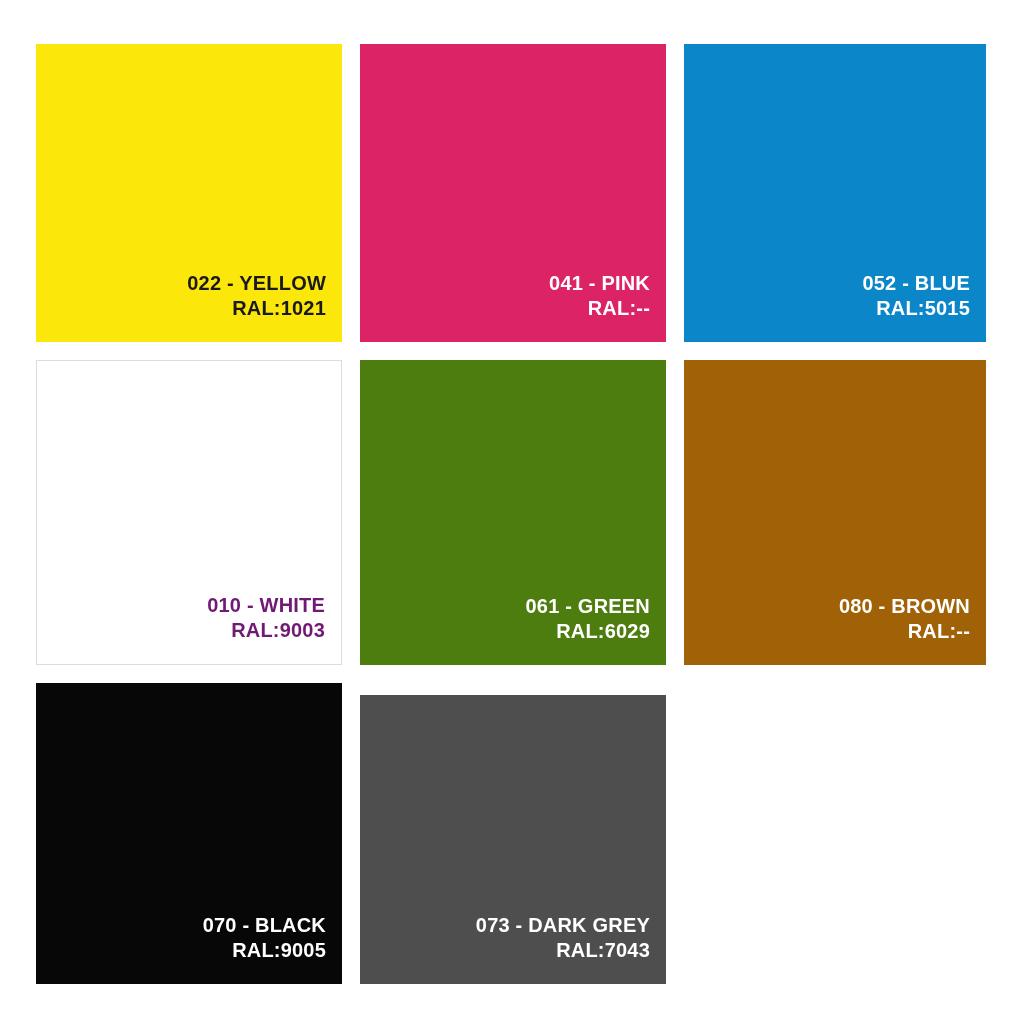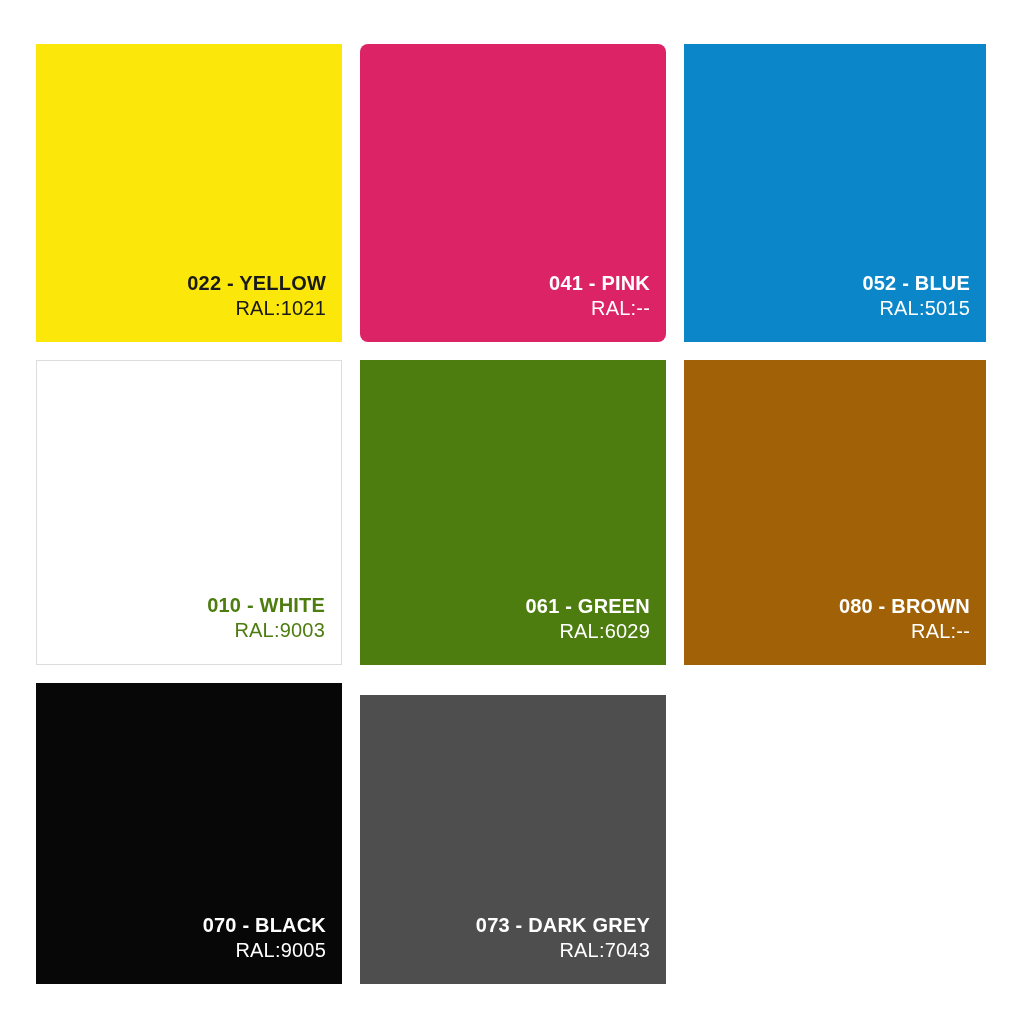--- a/index.html
+++ b/index.html
@@ -44,50 +44,50 @@
     white-space: nowrap;
   }
   .swatch-name {
     font-size: 20px;
     font-weight: bold;
     letter-spacing: 0.2px;
     display: block;
   }
   .swatch-ral {
     font-size: 20px;
-    font-weight: normal;
+    font-weight: bold;
     letter-spacing: 0.2px;
     display: block;
     margin-top: 2px;
   }
 </style>
 </head>
 <body>
 
 <div class="swatch-grid">
     <div class="swatch" style="background: rgb(252, 231, 10);">
       <div class="swatch-caption" style="color: rgb(26, 26, 26);">
         <span class="swatch-name">022 - YELLOW</span>
         <span class="swatch-ral">RAL:1021</span>
       </div>
     </div>
-    <div class="swatch" style="background: rgb(220, 35, 102); border-radius: 8px;">
+    <div class="swatch" style="background: rgb(220, 35, 102);">
       <div class="swatch-caption" style="color: rgb(255, 255, 255);">
         <span class="swatch-name">041 - PINK</span>
         <span class="swatch-ral">RAL:--</span>
       </div>
     </div>
     <div class="swatch" style="background: rgb(11, 134, 200);">
       <div class="swatch-caption" style="color: rgb(255, 255, 255); margin-top: 44px;">
         <span class="swatch-name">052 - BLUE</span>
         <span class="swatch-ral">RAL:5015</span>
       </div>
     </div>
     <div class="swatch bordered" style="background: rgb(255, 255, 255);">
-      <div class="swatch-caption" style="color: #4d7c0f; margin-top: 20px;">
+      <div class="swatch-caption" style="color: #701a75; margin-top: 20px;">
         <span class="swatch-name">010 - WHITE</span>
         <span class="swatch-ral">RAL:9003</span>
       </div>
     </div>
     <div class="swatch" style="background: #4d7c0f;">
       <div class="swatch-caption" style="color: rgb(255, 255, 255);">
         <span class="swatch-name">061 - GREEN</span>
         <span class="swatch-ral">RAL:6029</span>
       </div>
     </div>

